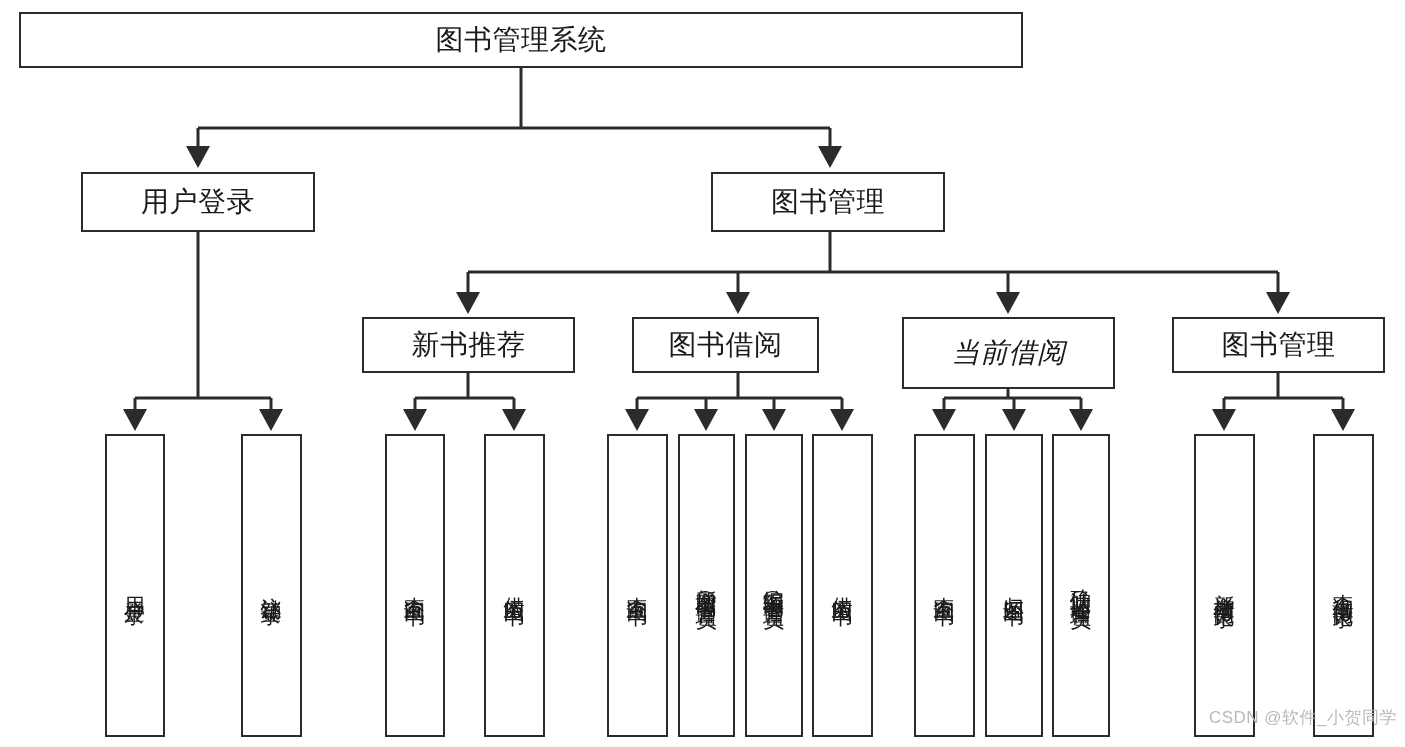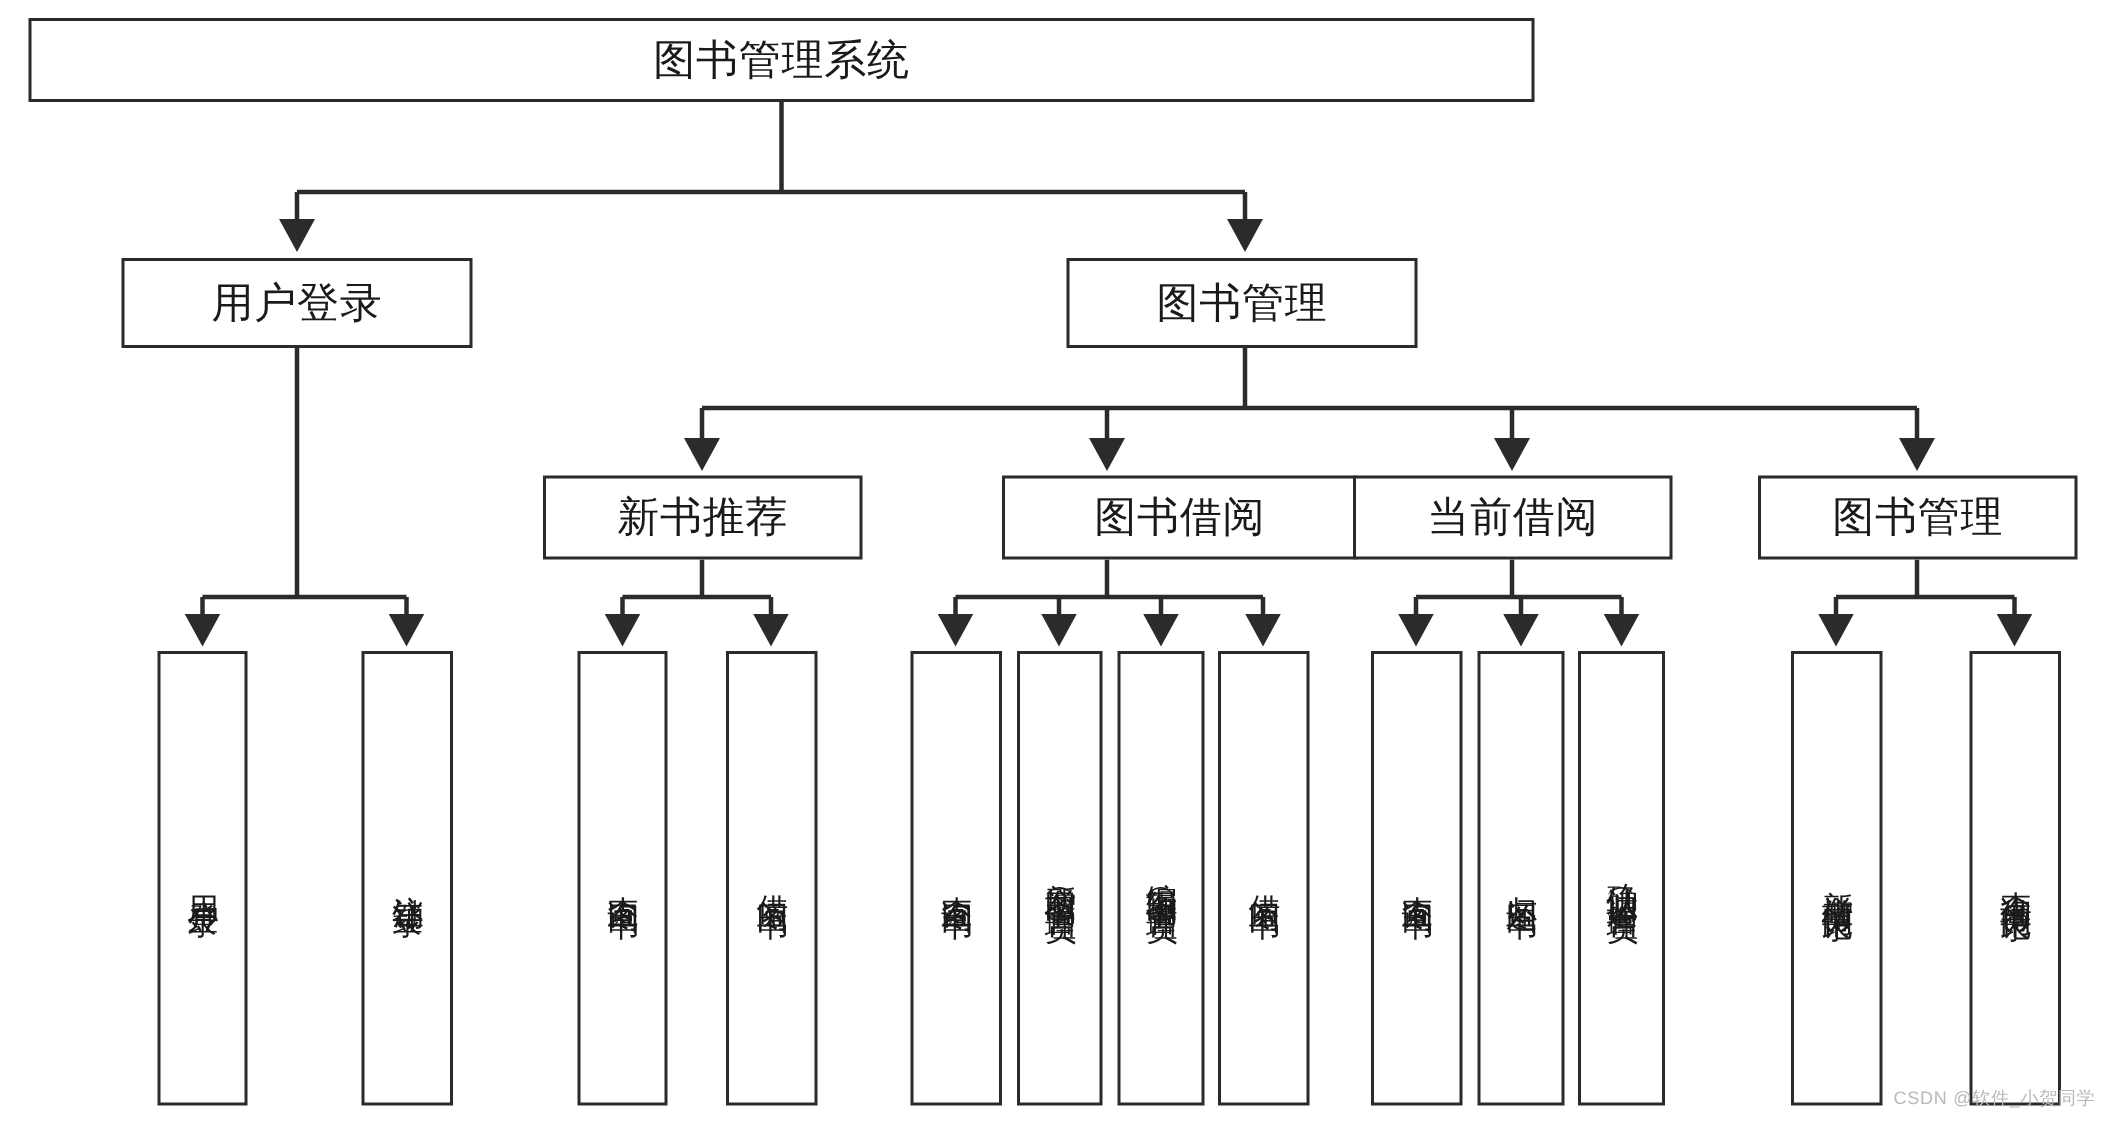--- a/index.html
+++ b/index.html
@@ -56,22 +56,22 @@
     writing-mode: vertical-rl;
     text-orientation: upright;
     font-size: 21px;
     letter-spacing: 3px;
     line-height: 1.0;
     max-height: 100%;
   }
   #watermark {
     position: absolute;
     right: 8px;
-    bottom: 6px;
-    font-size: 12px;
+    bottom: 18px;
+    font-size: 17px;
     color: #b9b9b9;
     white-space: nowrap;
     letter-spacing: 0.5px;
   }
 </style>
 </head>
 <body>
 
 <div id="diagram-root">
 
@@ -132,24 +132,24 @@
   <div class="node horiz" style="left:81px; top:172px; width:234px; height:60px;">
     <span class="label">用户登录</span>
   </div>
   <div class="node horiz" style="left:711px; top:172px; width:234px; height:60px;">
     <span class="label">图书管理</span>
   </div>
 
   <div class="node horiz" style="left:362px; top:317px; width:213px; height:56px;">
     <span class="label">新书推荐</span>
   </div>
-  <div class="node horiz" style="left:668px; top:317px; width:237px; height:56px;align-items:center;">
+  <div class="node horiz" style="left:632px; top:317px; width:187px; height:56px;align-items:center;">
     <span class="label">图书借阅</span>
   </div>
-  <div class="node horiz" style="left:902px; top:317px; width:213px; height:56px;">
+  <div class="node horiz" style="left:902px; top:317px; width:213px; height:72px;font-style:italic;">
     <span class="label">当前借阅</span>
   </div>
   <div class="node horiz" style="left:1172px; top:317px; width:213px; height:56px;">
     <span class="label">图书管理</span>
   </div>
 
   <div class="node vert" style="left:105px; top:434px; width:60px; height:303px;">
     <span class="label">用户登录</span>
   </div>
   <div class="node vert" style="left:241px; top:434px; width:61px; height:303px;">

